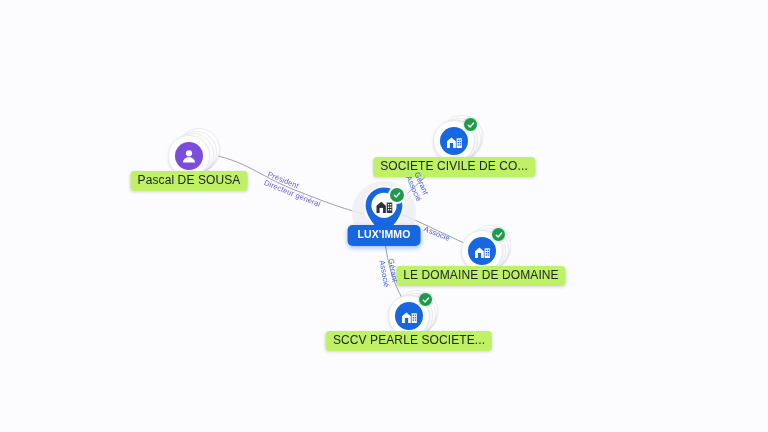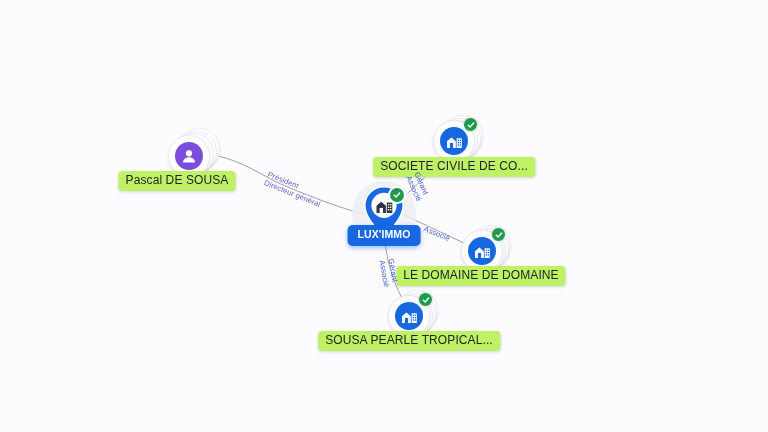--- a/index.html
+++ b/index.html
@@ -186,21 +186,21 @@
           <div class="pp-face">
             <div class="pp-disc">
               <svg width="16" height="16" viewBox="0 0 16 16">
                 <circle cx="8" cy="5.3" r="3.1" fill="#ffffff"></circle>
                 <path d="M1.9 14.4 C2.4 10.6 5.0 9.2 8 9.2 C11 9.2 13.6 10.6 14.1 14.4 Z" fill="#ffffff"></path>
               </svg>
             </div>
           </div>
         </div>
       </div>
-      <div class="lbl" style="left: 177px; top: 171px;">Pascal DE SOUSA</div>
+      <div class="lbl" style="left: 189px; top: 171px;">Pascal DE SOUSA</div>
       <div class="node" style="left: 455px; top: 140px;">
         <div class="co-wrap">
           <div class="stack co-stack1"></div>
           <div class="stack co-stack2"></div>
           <div class="stack co-stack3"></div>
           <div class="co-face">
             <div class="co-disc">
               <svg width="17" height="15" viewBox="0 0 17 15">
                 <path d="M1 14 L1 7.2 L5.4 3.4 L9.8 7.2 L9.8 14 Z" fill="#ffffff"></path>
                 <rect x="10.6" y="4.3" width="5.2" height="9.7" fill="#ffffff"></rect>
@@ -294,21 +294,21 @@
               </svg>
             </div>
           </div>
           <div class="badge" style="right: -1px; top: -1px;">
             <svg width="8" height="8" viewBox="0 0 10 10">
               <path d="M1.6 5.2 L3.9 7.4 L8.3 2.6" stroke="#ffffff" stroke-width="1.7" fill="none" stroke-linecap="round" stroke-linejoin="round"></path>
             </svg>
           </div>
         </div>
       </div>
-      <div class="lbl" style="left: 409px; top: 331px;">SOUSA PEARLE TROPICAL...</div>
+      <div class="lbl" style="left: 409px; top: 331px;">SCCV PEARLE SOCIETE...</div>
     </div>
   <div id="edge-label-layer">
       <div class="elbl purple" style="left: 266px; top: 170px; transform: rotate(22deg); color: rgb(106, 90, 205);"><span>Président</span><span class="l2">Directeur général</span></div>
       <div class="elbl" style="left: 412px; top: 166px; transform: rotate(66deg); color: rgb(63, 92, 216);"><span>Gérant</span><span class="l2">Associé</span></div>
       <div class="elbl" style="left: 424px; top: 225px; transform: rotate(22deg); color: rgb(63, 92, 216);"><span>Associé</span></div>
       <div class="elbl" style="left: 386px; top: 251px; transform: rotate(80deg); color: rgb(63, 92, 216);"><span>Gérant</span><span class="l2">Associé</span></div>
     </div>
 
 </div>
 

